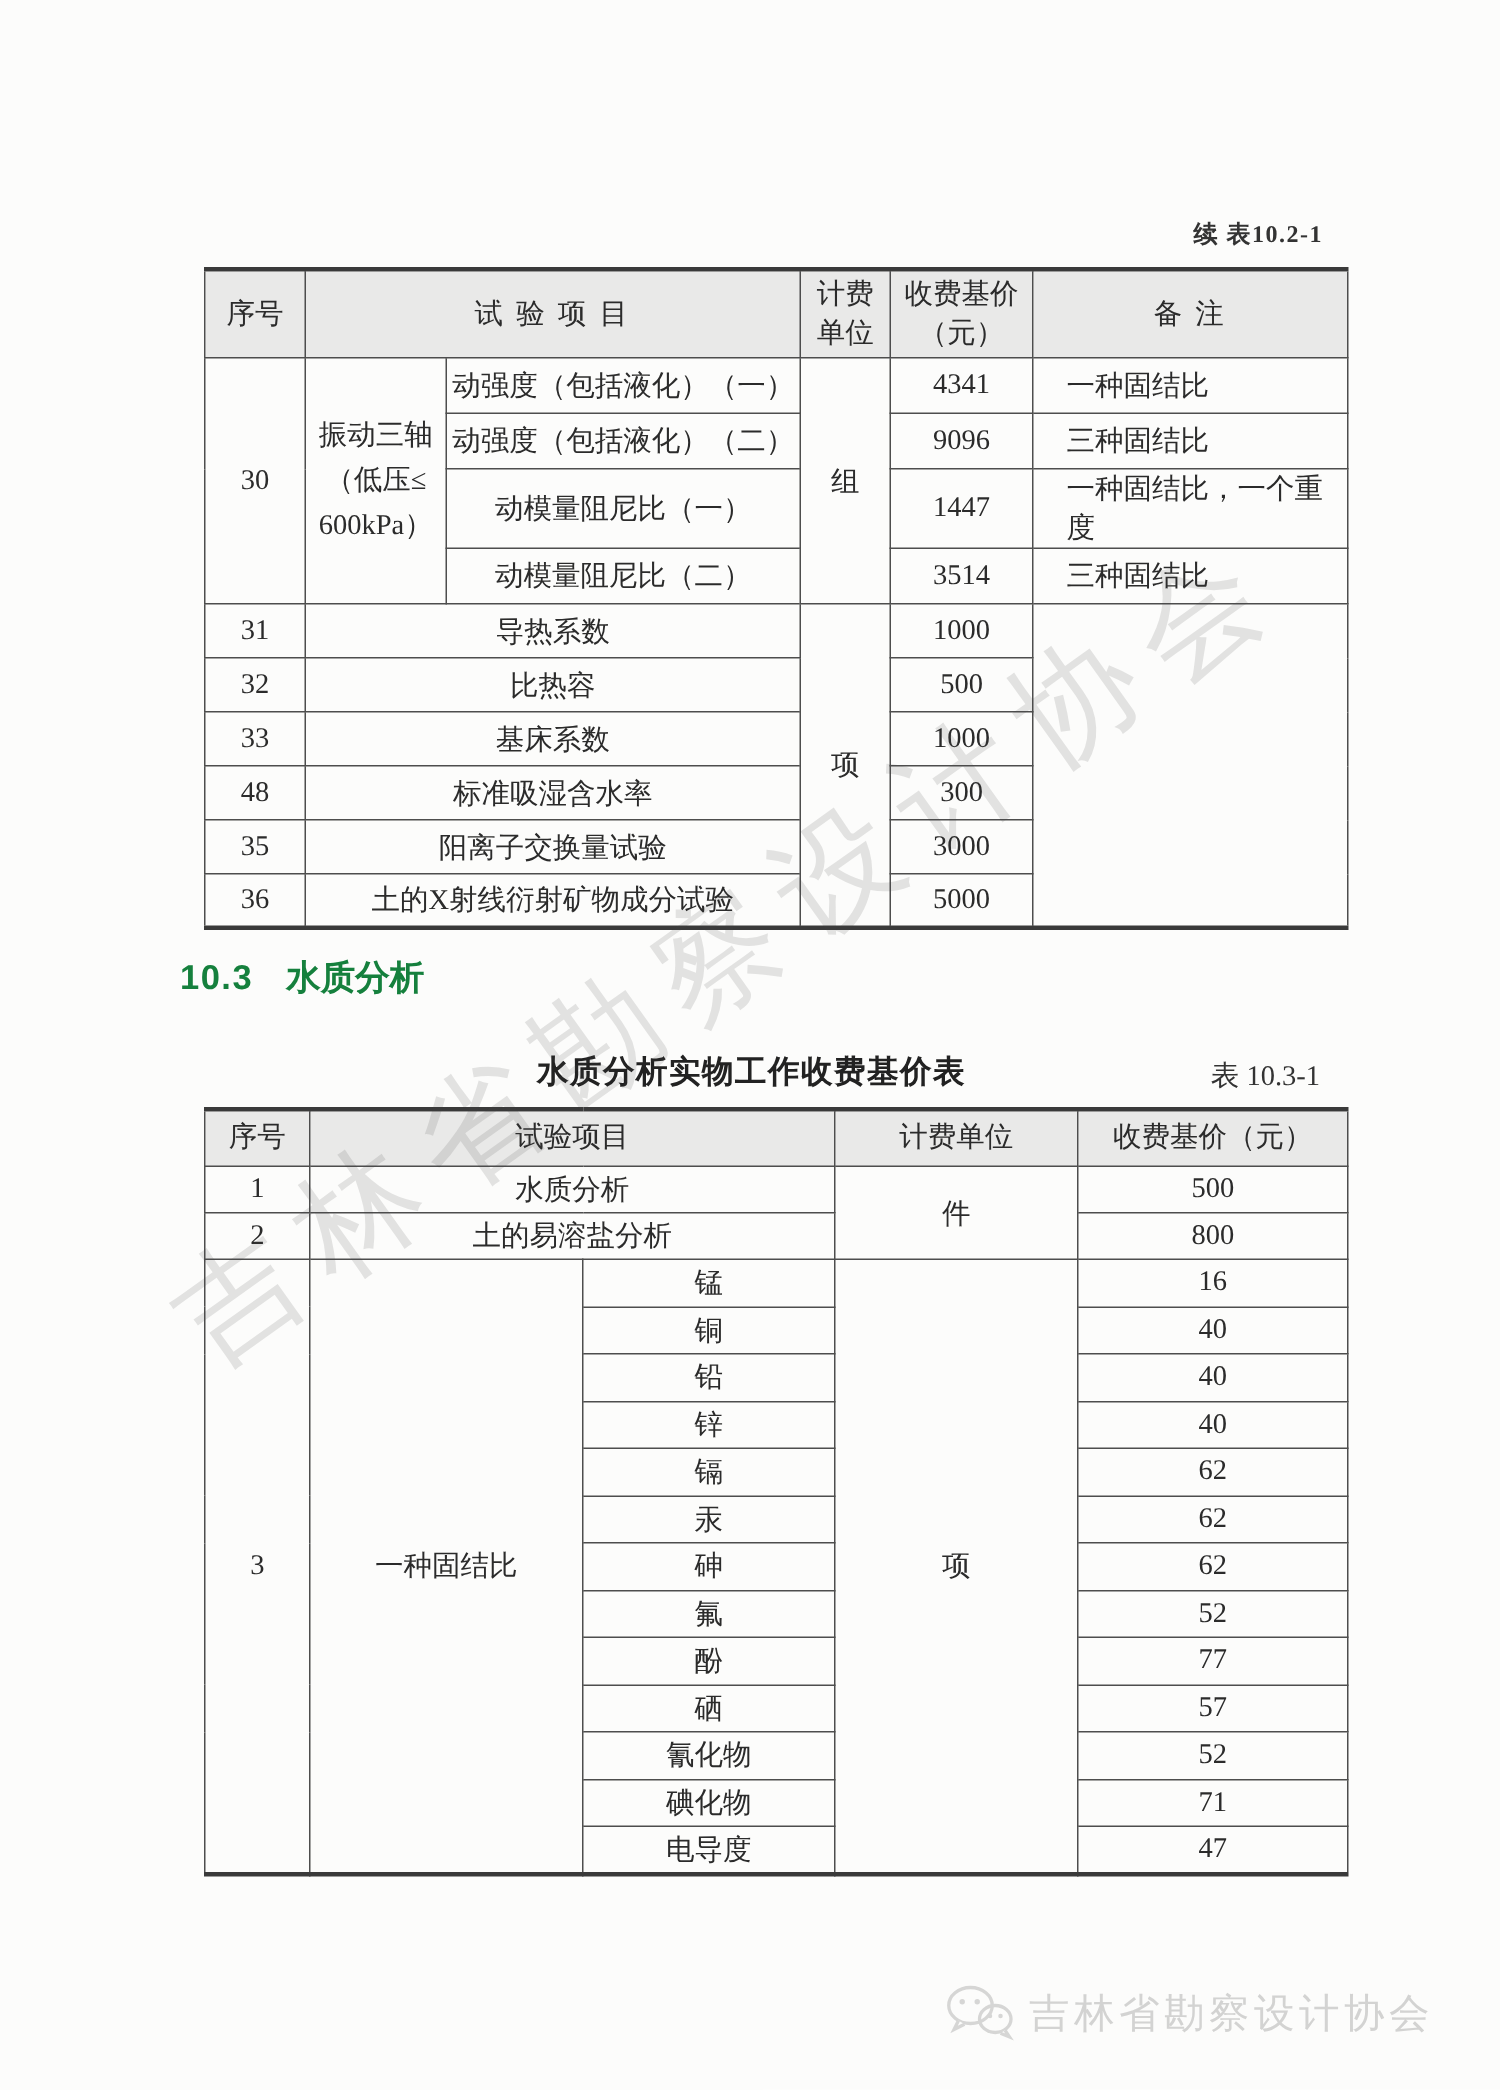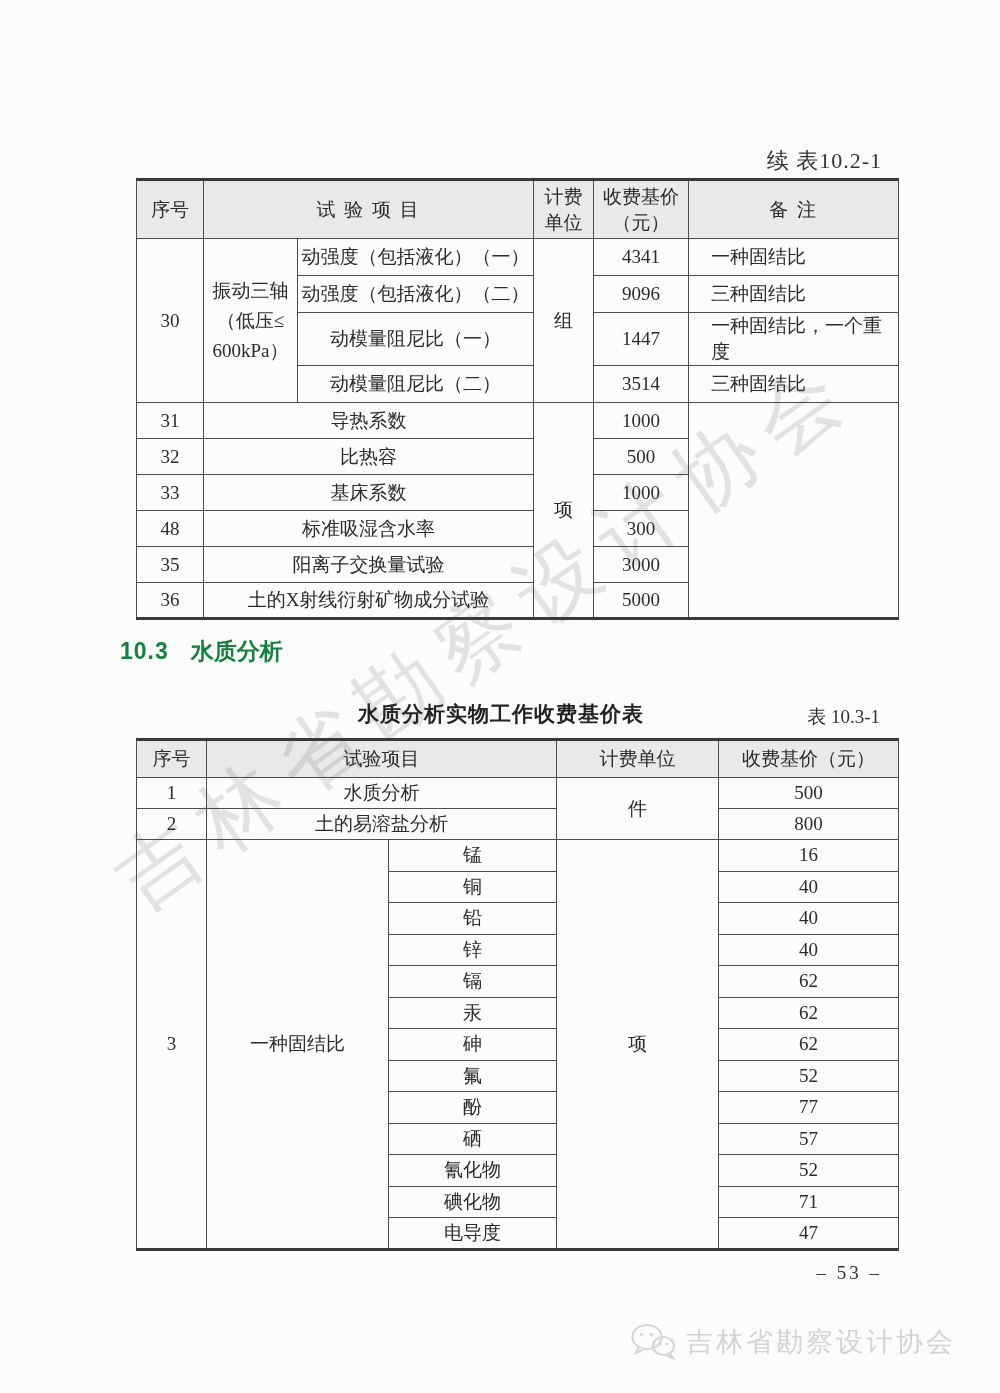--- a/index.html
+++ b/index.html
@@ -12,21 +12,21 @@
     overflow:hidden;
   }
   .page {
     position:absolute; inset:0;
     background:#fcfcfb;
   }
 
   
   .caption-row {
     position:absolute; left:120px; width:762px;
-    text-align:right; font-size:22px; color:#333;
+    text-align:right; font-size:16px; color:#333;font-weight:bold;
   }
   #cap1 { top:146px; letter-spacing:1px; }
   .section-heading {
     position:absolute; left:120px; top:636px;
     font-family:"Liberation Sans","DejaVu Sans",sans-serif;
     font-weight:bold; font-size:23px; color:#15803d;
   }
   .section-heading .num { margin-right:22px; letter-spacing:1px; }
   .t2-titlebar {
     position:absolute; left:120px; top:700px; width:762px; height:30px;
@@ -285,21 +285,20 @@
         <td>碘化物</td>
         <td>71</td>
       </tr>
       <tr class="sub">
         <td>电导度</td>
         <td>47</td>
       </tr>
     </tbody>
   </table>
 
-  <div class="page-number">– 53 –</div>
 
   <div class="footer-brand">
     <span>
       <svg width="46" height="40" viewBox="0 0 46 40" fill="none">
         <ellipse cx="17" cy="15" rx="14.5" ry="12" stroke="#d6d6d5" stroke-width="2.2"></ellipse>
         <path d="M9 25 L6 31 L13 27.5" stroke="#d6d6d5" stroke-width="2.2" fill="#fcfcfb"></path>
         <circle cx="11.5" cy="12.5" r="1.8" fill="#d6d6d5"></circle>
         <circle cx="21.5" cy="12.5" r="1.8" fill="#d6d6d5"></circle>
         <ellipse cx="33.5" cy="24" rx="10.5" ry="9" stroke="#d6d6d5" stroke-width="2.2"></ellipse>
         <path d="M40 31.5 L43 36 L37 33.5" stroke="#d6d6d5" stroke-width="2.2" fill="#fcfcfb"></path>

